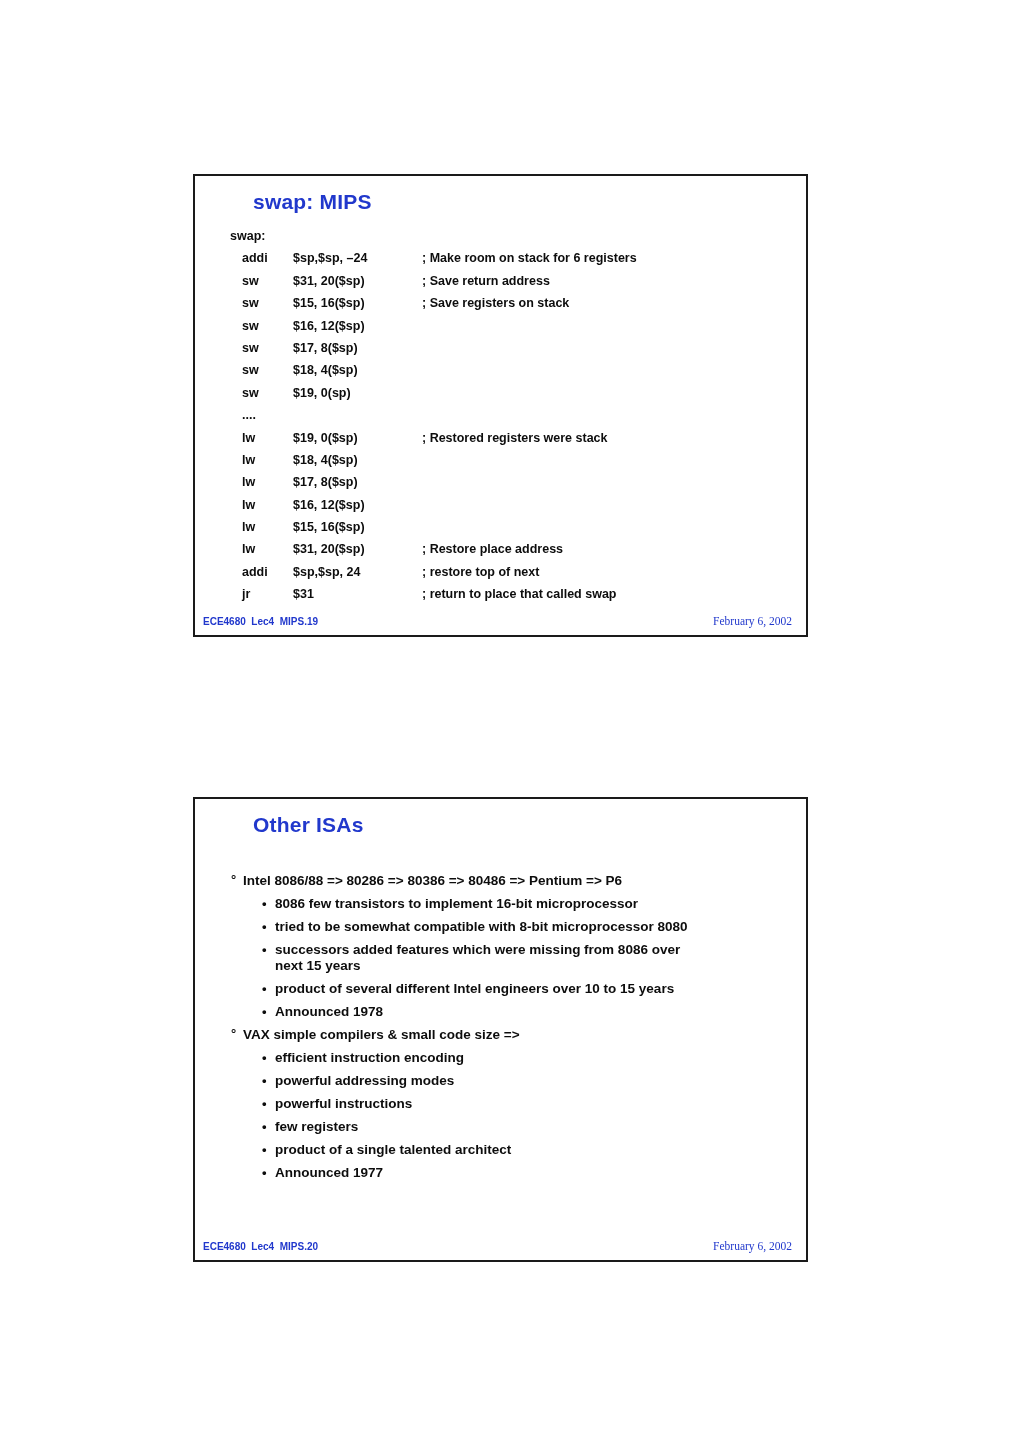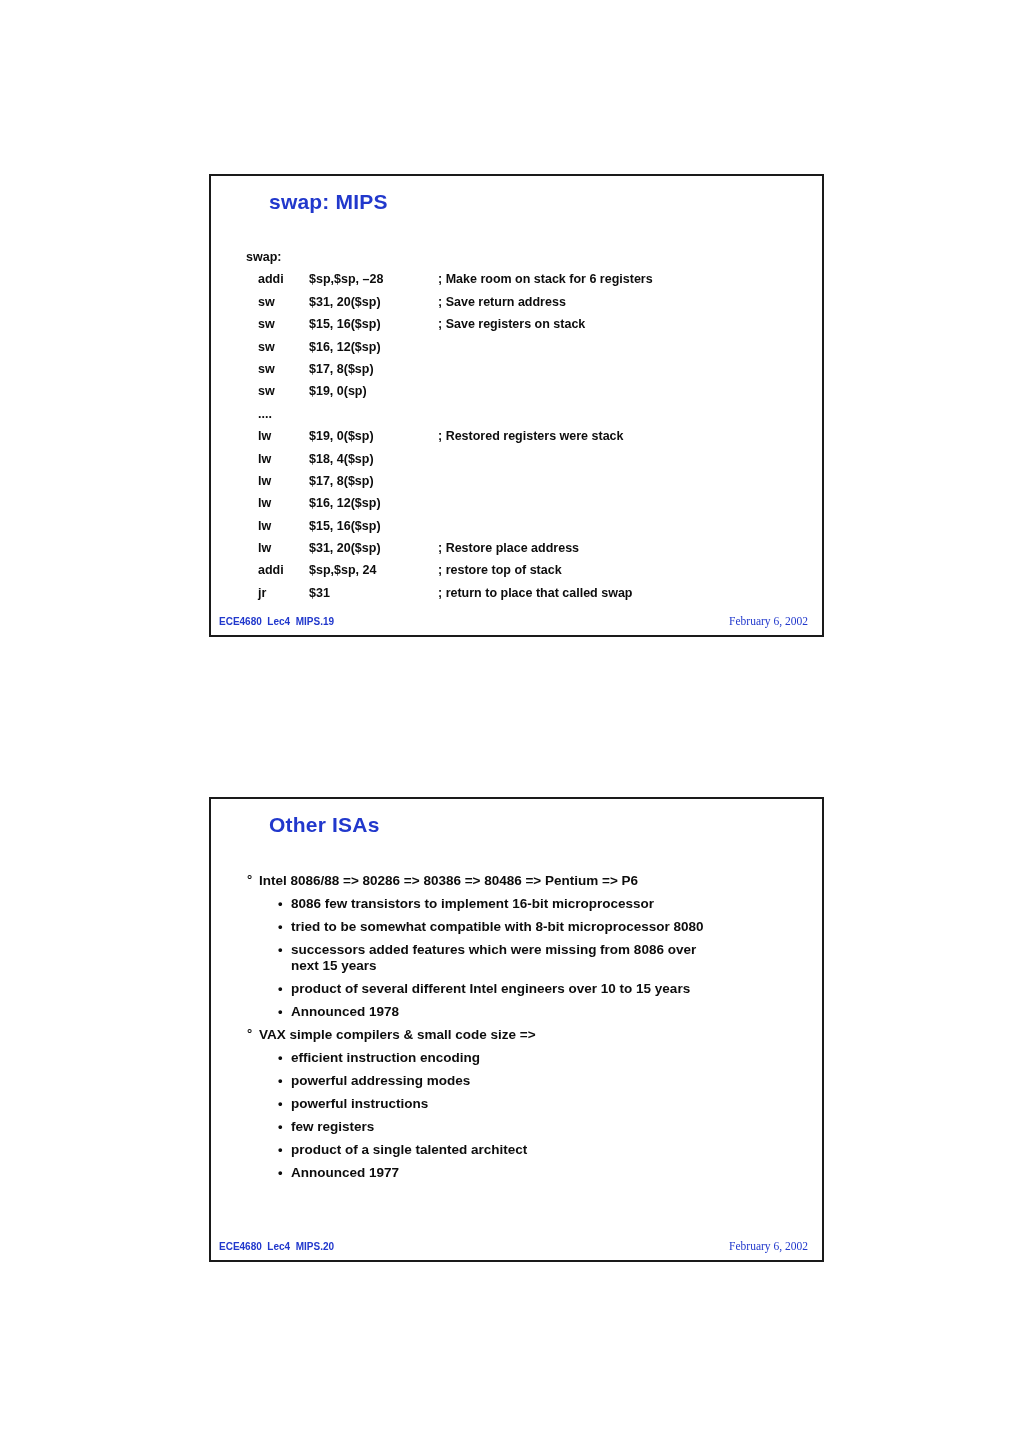--- a/index.html
+++ b/index.html
@@ -9,21 +9,21 @@
   }
   body {
     position: relative;
     width: 1018px;
     height: 1440px;
     font-family: "Liberation Sans", sans-serif;
     color: #0d0d0d;
   }
   .slide {
     position: absolute;
-    left: 209px;
+    left: 193px;
     width: 611px;
     border: 2px solid #1a1a1a;
     background: #ffffff;
     box-sizing: content-box;
   }
   #slide1 { top: 174px; height: 459px; }
   #slide2 { top: 797px; height: 461px; }
 
   .slide-title {
     position: absolute;
@@ -35,21 +35,20 @@
     color: #2138cc;
     white-space: pre;
   }
 
   
   .code {
     position: absolute;
     left: 0;
     top: 53px;
     width: 100%;
-    margin-top: 21px;
   }
   .code-label {
     height: 22.4px;
     padding-left: 35px;
     font-size: 12.5px;
     font-weight: bold;
     white-space: pre;
   }
   .code-row {
     height: 22.4px;
@@ -110,34 +109,35 @@
   }
 </style>
 </head>
 <body>
 
 <div class="slide" id="slide1">
   <div class="slide-title">swap: MIPS</div>
   <div class="code">
     <div class="code-label">swap:</div>
 
-  <div class="code-row"><span class="col-instr">addi</span><span class="col-operands">$sp,$sp, –28</span><span class="col-comment">; Make room on stack for 6 registers</span></div>
+  <div class="code-row"><span class="col-instr">addi</span><span class="col-operands">$sp,$sp, –24</span><span class="col-comment">; Make room on stack for 6 registers</span></div>
       <div class="code-row"><span class="col-instr">sw</span><span class="col-operands">$31, 20($sp)</span><span class="col-comment">; Save return address</span></div>
       <div class="code-row"><span class="col-instr">sw</span><span class="col-operands">$15, 16($sp)</span><span class="col-comment">; Save registers on stack</span></div>
       <div class="code-row"><span class="col-instr">sw</span><span class="col-operands">$16, 12($sp)</span><span class="col-comment"></span></div>
       <div class="code-row"><span class="col-instr">sw</span><span class="col-operands">$17, 8($sp)</span><span class="col-comment"></span></div>
+      <div class="code-row"><span class="col-instr">sw</span><span class="col-operands">$18, 4($sp)</span><span class="col-comment"></span></div>
       <div class="code-row"><span class="col-instr">sw</span><span class="col-operands">$19, 0(sp)</span><span class="col-comment"></span></div>
       <div class="code-row"><span class="col-instr">....</span><span class="col-operands"></span><span class="col-comment"></span></div>
       <div class="code-row"><span class="col-instr">lw</span><span class="col-operands">$19, 0($sp)</span><span class="col-comment">; Restored registers were stack</span></div>
       <div class="code-row"><span class="col-instr">lw</span><span class="col-operands">$18, 4($sp)</span><span class="col-comment"></span></div>
       <div class="code-row"><span class="col-instr">lw</span><span class="col-operands">$17, 8($sp)</span><span class="col-comment"></span></div>
       <div class="code-row"><span class="col-instr">lw</span><span class="col-operands">$16, 12($sp)</span><span class="col-comment"></span></div>
       <div class="code-row"><span class="col-instr">lw</span><span class="col-operands">$15, 16($sp)</span><span class="col-comment"></span></div>
       <div class="code-row"><span class="col-instr">lw</span><span class="col-operands">$31, 20($sp)</span><span class="col-comment">; Restore place address</span></div>
-      <div class="code-row"><span class="col-instr">addi</span><span class="col-operands">$sp,$sp, 24</span><span class="col-comment">; restore top of stack</span></div>
+      <div class="code-row"><span class="col-instr">addi</span><span class="col-operands">$sp,$sp, 24</span><span class="col-comment">; restore top of next</span></div>
       <div class="code-row"><span class="col-instr">jr</span><span class="col-operands">$31</span><span class="col-comment">; return to place that called swap</span></div>
     </div>
   <div class="footer-left">ECE4680  Lec4  MIPS.19</div>
   <div class="footer-right">February 6, 2002</div>
 </div>
 
 <div class="slide" id="slide2">
   <div class="slide-title">Other ISAs</div>
   <div class="bullets">
 

